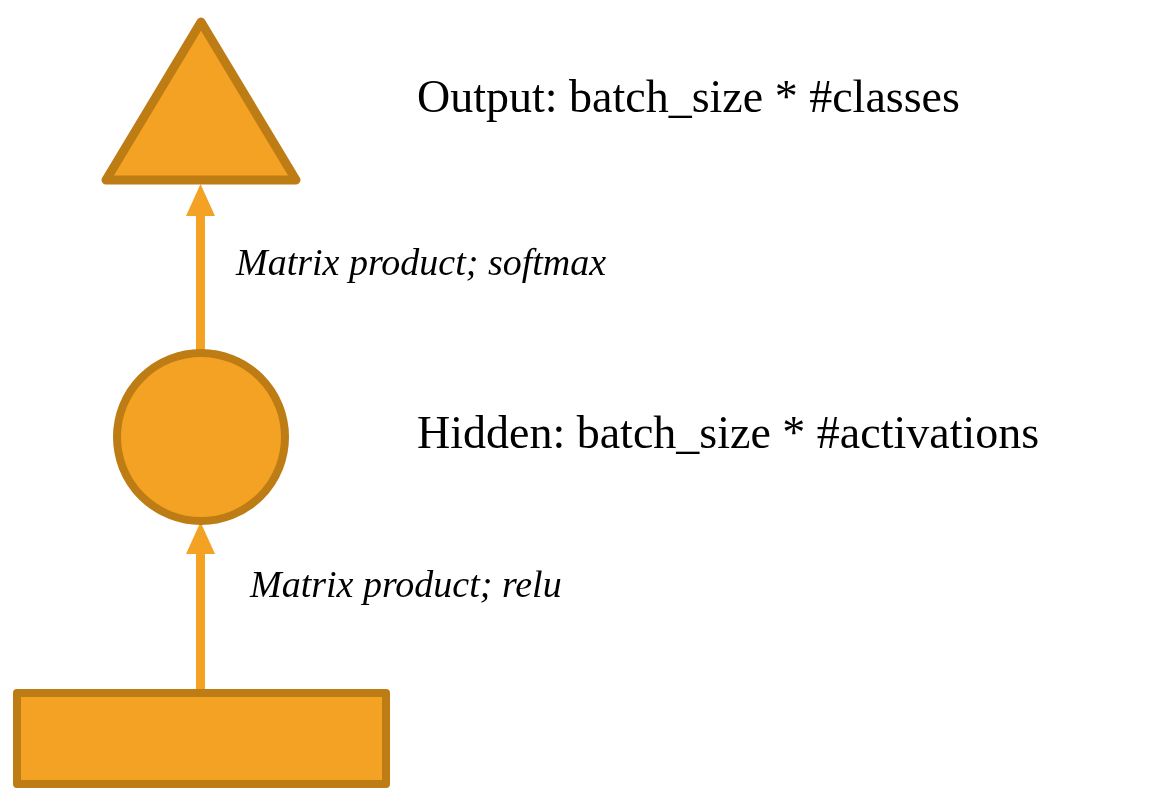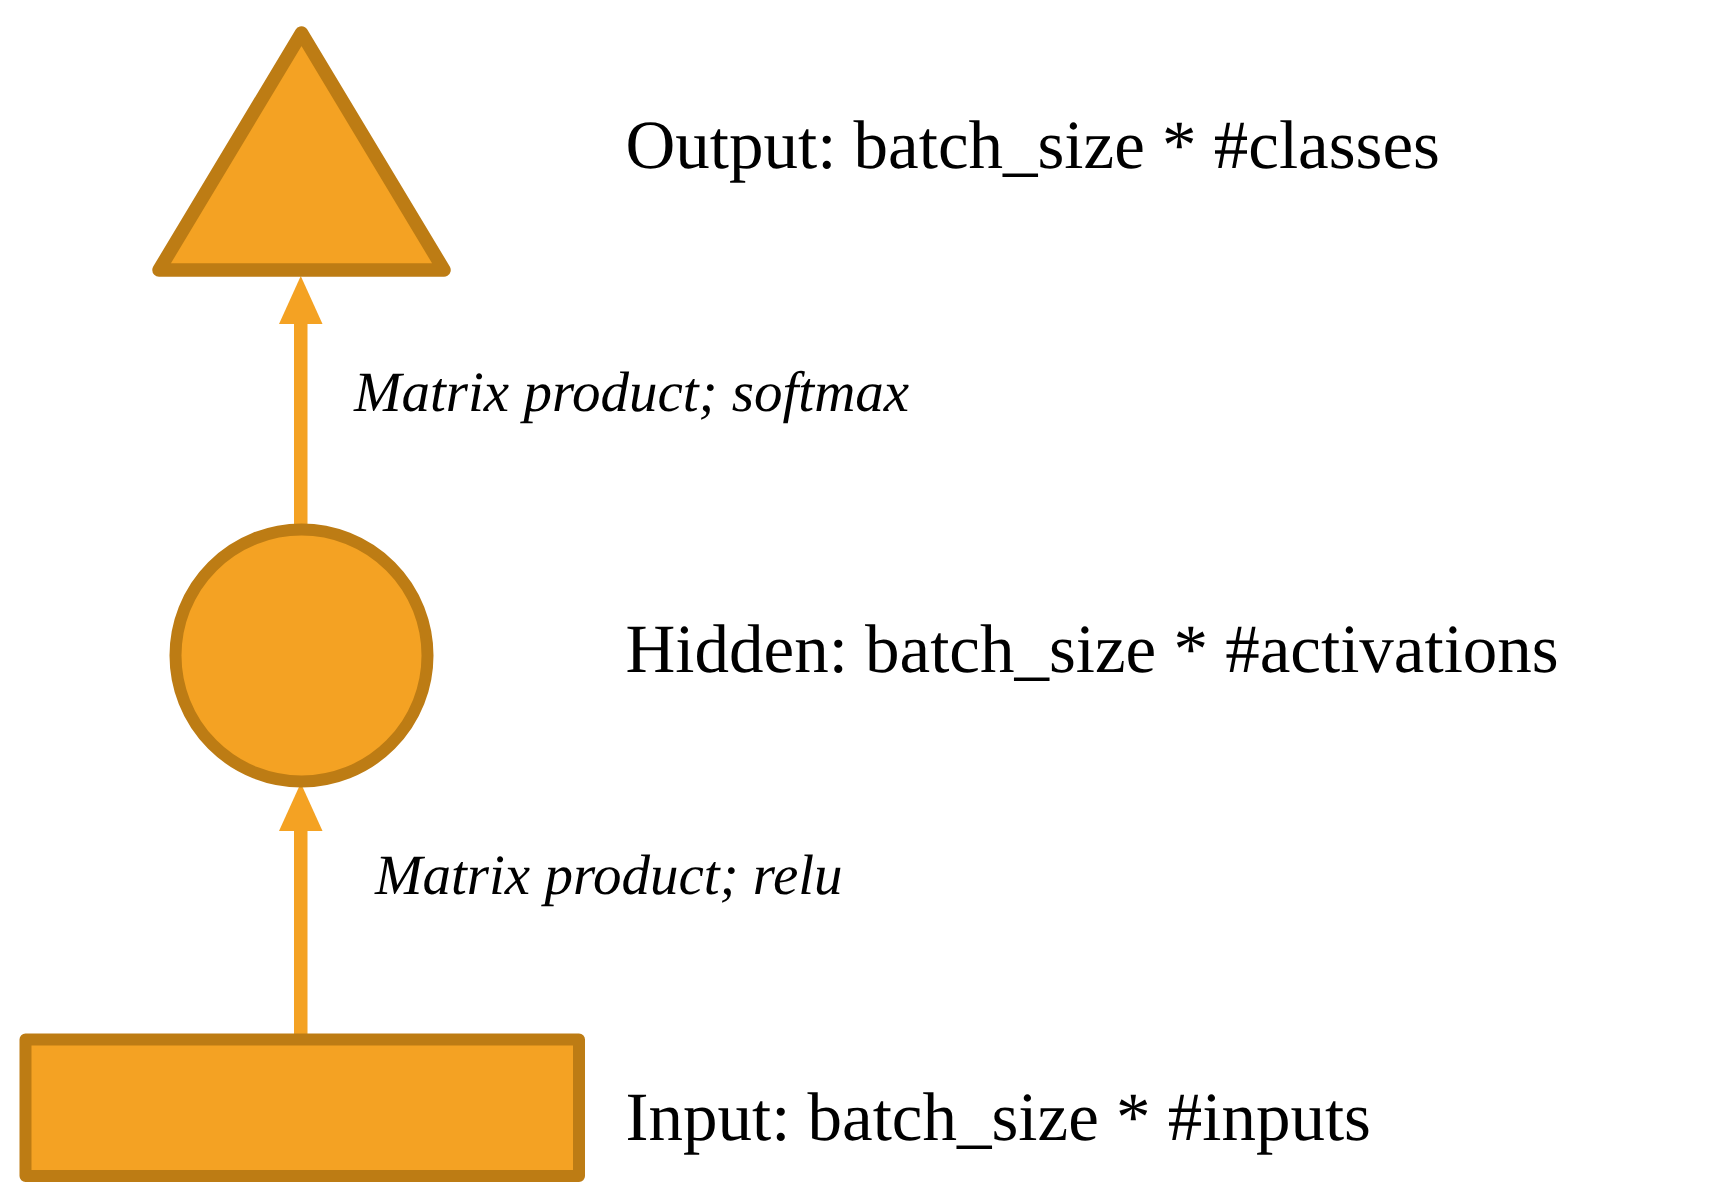--- a/index.html
+++ b/index.html
@@ -74,15 +74,14 @@
   </svg>
 
   <div class="layer-label" id="label-output">Output: batch_size * #classes</div>
 
   <div class="edge-label" id="label-edge-top">Matrix product; softmax</div>
 
   <div class="layer-label" id="label-hidden">Hidden: batch_size * #activations</div>
 
   <div class="edge-label" id="label-edge-bot">Matrix product; relu</div>
 
-  <div class="layer-label" id="label-input">Input: batch_size * #inputs</div>
 
 </div>
 
 </body></html>

